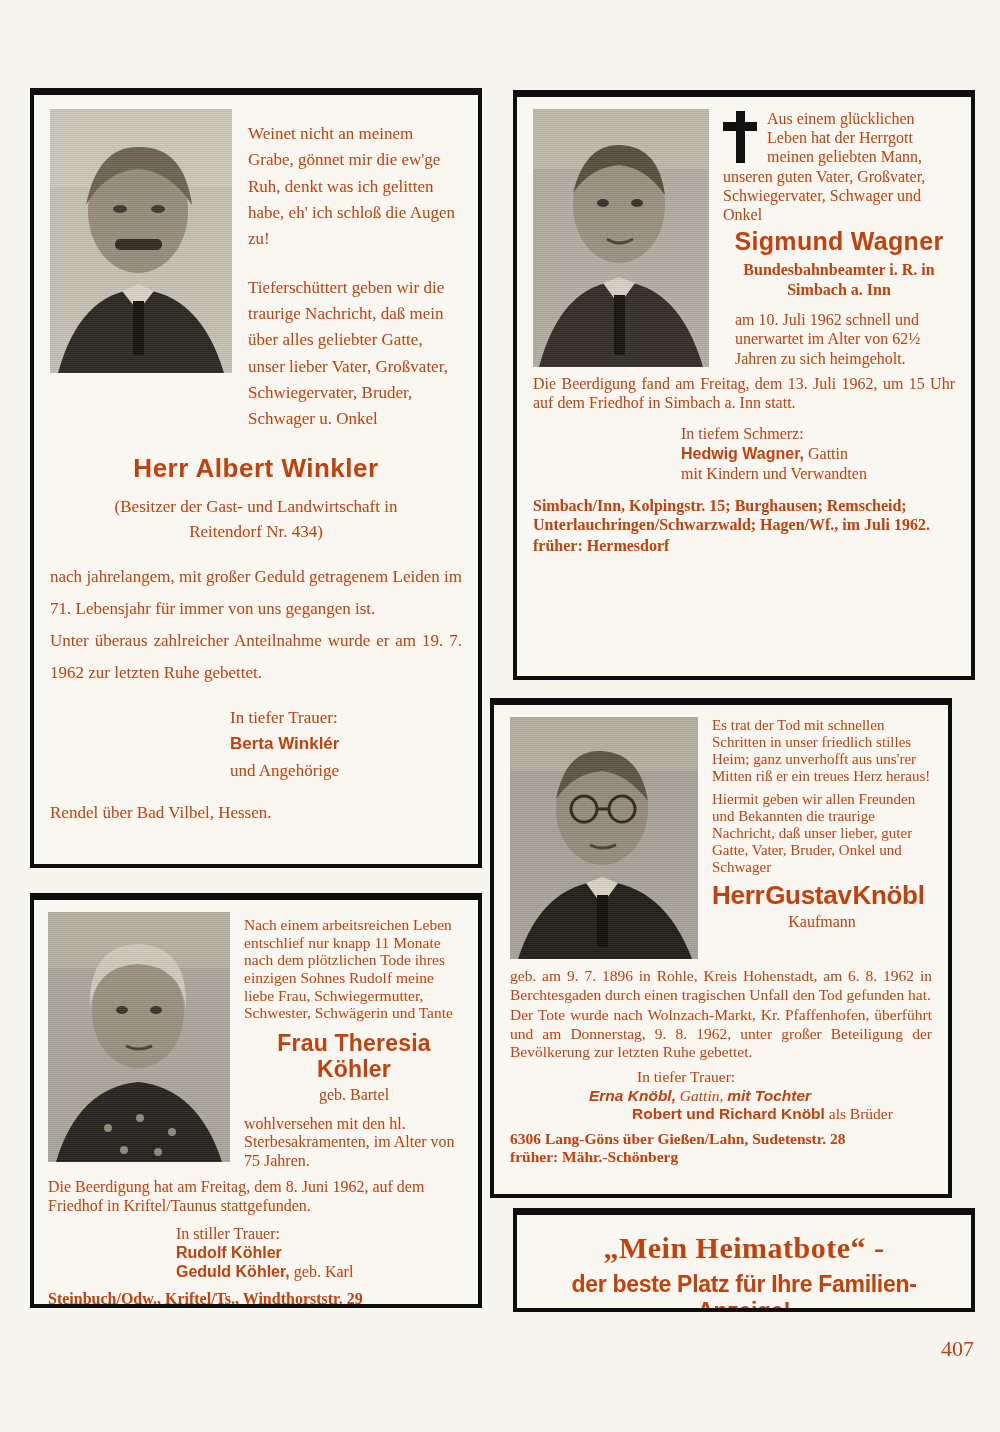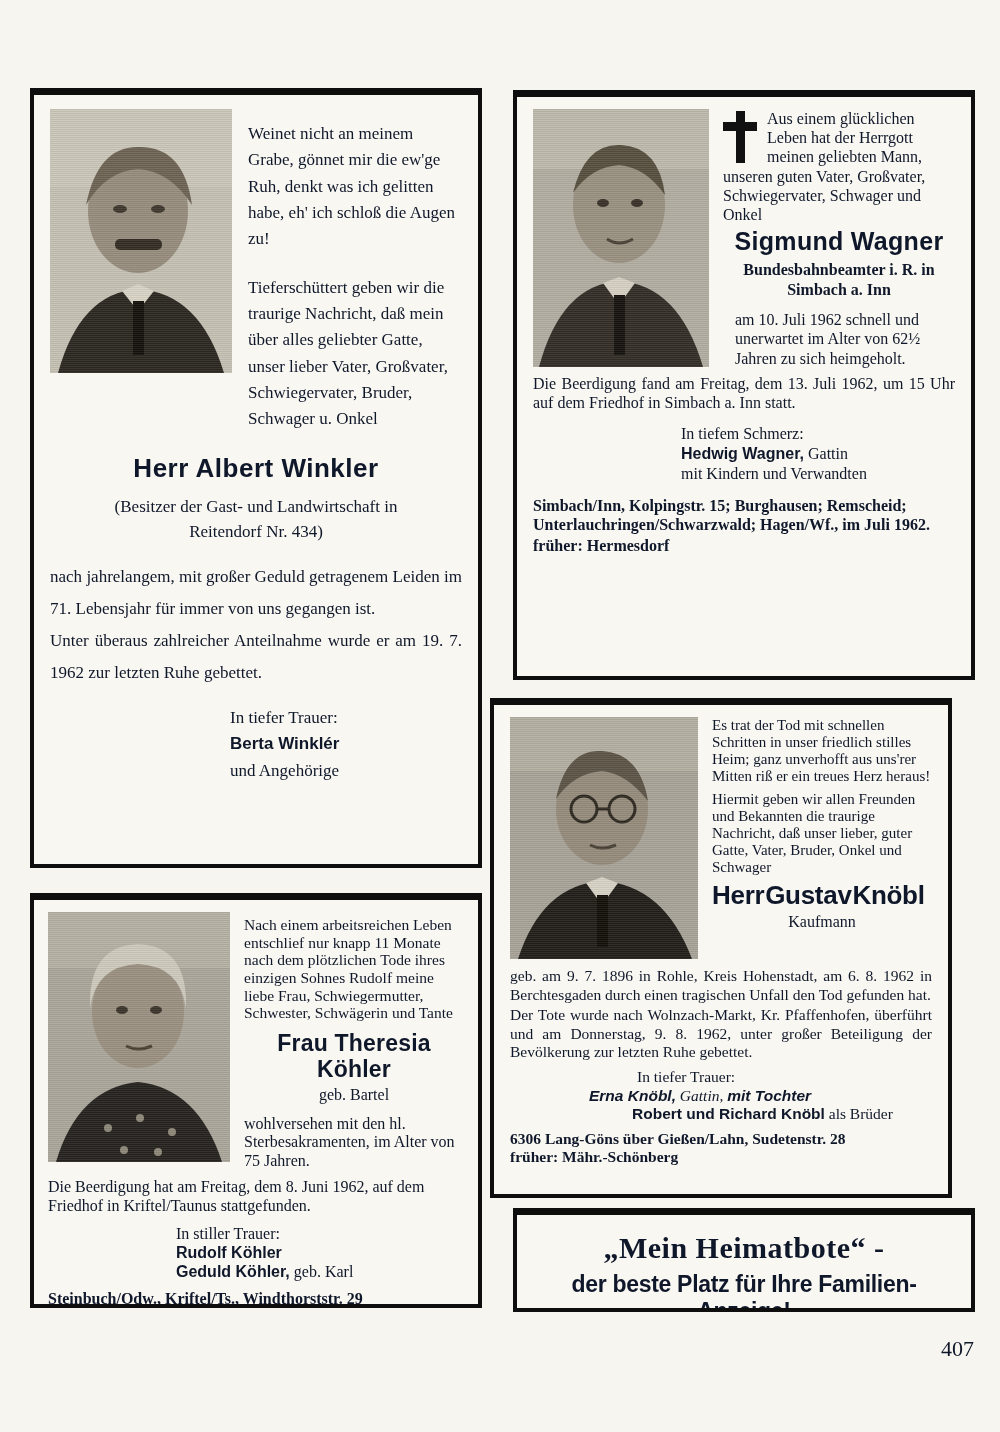--- a/index.html
+++ b/index.html
@@ -1,19 +1,19 @@
 <!DOCTYPE html>
 <html><head>
 <meta charset="utf-8">
 <style>
   * { margin:0; padding:0; box-sizing:border-box; }
   html,body { background:#e8e6e0; }
   .page {
     position:relative; width:1000px; height:1432px; margin:0 auto;
-    background:#f7f5ef; color:#0f172a; overflow:hidden;
+    background:#f7f5ef; color:#c2410c; overflow:hidden;
     font-family:"Liberation Serif", serif;
   }
   .notice {
     position:absolute; background:#f9f7f1;
     border:4px solid #0e0e0e; border-top-width:7px; overflow:hidden;
   }
   .cols { display:flex; align-items:flex-start; }
   .photo { flex:0 0 auto; position:relative; overflow:hidden; background:#b8b3a8; }
   .photo svg { display:block; width:100%; height:100%; }
   .photo::after {
@@ -118,20 +118,21 @@
     </div>
     <h2 class="name sans center">Herr Albert Winkler</h2>
     <p class="subtitle center">(Besitzer der Gast- und Landwirtschaft in Reitendorf Nr. 434)</p>
     <p class="bodytext just">nach jahrelangem, mit großer Geduld getragenem Leiden im 71. Lebensjahr für immer von uns gegangen ist.</p>
     <p class="bodytext just" style="margin-top:0">Unter überaus zahlreicher Anteilnahme wurde er am 19. 7. 1962 zur letzten Ruhe gebettet.</p>
     <div class="mourning">
       <div>In tiefer Trauer:</div>
       <div class="b sans">Berta Winklér</div>
       <div>und Angehörige</div>
     </div>
+    <p class="location">Rendel über Bad Vilbel, Hessen.</p>
   </section>
 
   <section class="notice" id="wagner">
     <div class="cols">
       <div class="photo">
         <svg viewBox="0 0 176 258" preserveAspectRatio="none" aria-hidden="true">
           <rect width="176" height="258" fill="#b3aea2"></rect>
           <rect y="0" width="176" height="60" fill="#bfbaad"></rect>
           <ellipse cx="86" cy="96" rx="46" ry="58" fill="#9a9181"></ellipse>
           <path d="M40 84 Q52 34 88 36 Q126 38 132 86 Q112 58 86 56 Q58 58 40 84 Z" fill="#57503f"></path>

